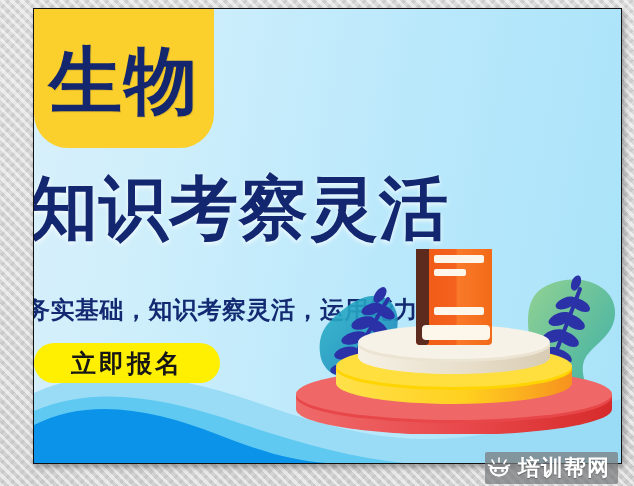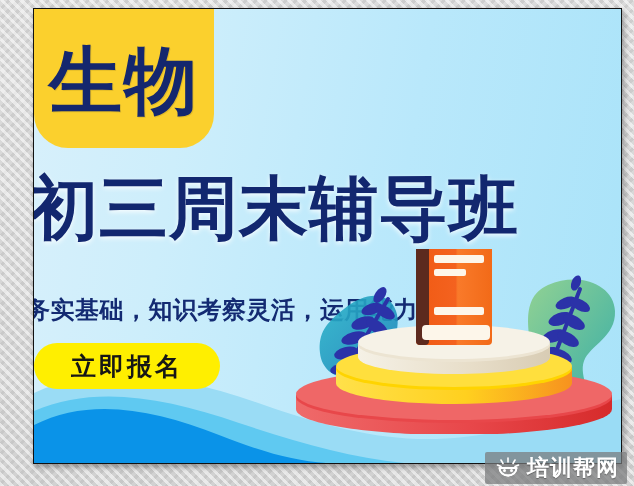--- a/index.html
+++ b/index.html
@@ -46,36 +46,36 @@
     text-shadow:0 2px 5px rgba(255,255,255,.85);
   }
   
   .subtitle{
     position:absolute;left:-8px;top:288px;width:470px;
     color:#132a72;font-size:24px;font-weight:bold;line-height:1.1;
     letter-spacing:.5px;white-space:nowrap;
   }
   
   .cta{
-    position:absolute;left:0px;top:334px;width:186px;height:46px;
+    position:absolute;left:0px;top:334px;width:186px;height:40px;
     background:#ffef00;border-radius:23px;border:none;
     display:flex;align-items:center;justify-content:center;
     cursor:pointer;padding:8px;
   }
   .cta-text{
     color:#161616;font-size:25px;font-weight:bold;letter-spacing:3px;
     line-height:1;
   }
   
   .illus{position:absolute;left:250px;top:240px;width:340px;height:185px;}
   .illus svg{position:absolute;left:0;top:0;}
   
   .watermark{
     position:absolute;left:485px;top:452px;
-    height:32px;padding:0 8px 0 11px;
+    height:32px;padding:0 8px 0 2px;
     display:flex;align-items:center;gap:7px;
     background:rgba(120,122,124,.72);
     border-radius:2px;
   }
   .wm-text{
     color:#ffffff;font-size:22px;font-weight:bold;letter-spacing:1px;
     line-height:1;text-shadow:0 1px 1px rgba(0,0,0,.35);
   }
 </style>
 </head>
@@ -88,21 +88,21 @@
   <svg class="wave" width="587" height="130" viewBox="0 0 587 130">
     <path d="M0,60 C70,28 150,44 230,72 C300,96 360,112 430,104 C500,96 545,76 587,66 L587,130 L0,130 Z" fill="#9adcf5"></path>
     <path d="M0,78 C60,52 130,64 205,90 C265,110 315,124 370,130 L0,130 Z" fill="#5fc9f1"></path>
     <path d="M0,92 C55,64 120,76 185,102 C228,119 260,128 292,130 L0,130 Z" fill="#0a93e8"></path>
   </svg>
 
   <div class="badge">
     <span class="badge-text">生物</span>
   </div>
 
-  <div class="headline">初三周末辅导班</div>
+  <div class="headline">知识考察灵活</div>
 
   <div class="subtitle">务实基础，知识考察灵活，运用能力提升</div>
 
   <button class="cta">
     <span class="cta-text">立即报名</span>
   </button>
 
   <div class="illus">
     <svg width="340" height="185" viewBox="0 0 340 185">
       <defs>

